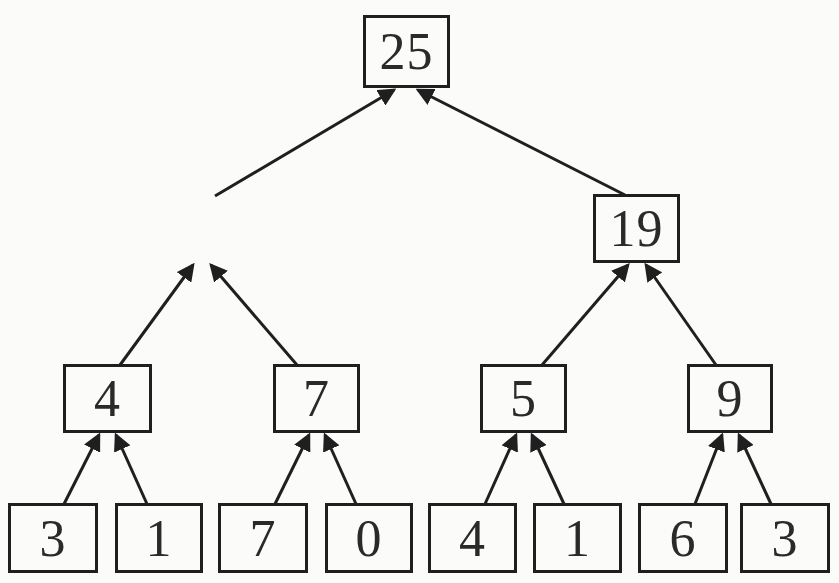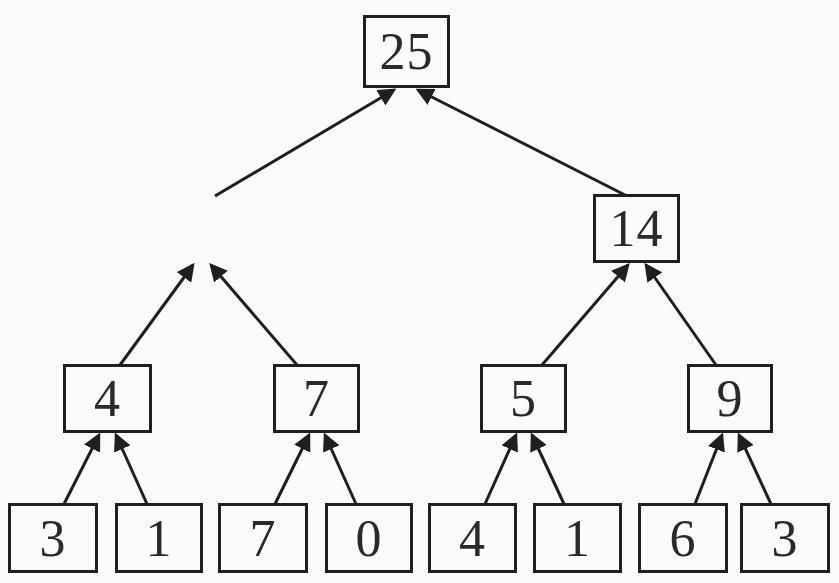--- a/index.html
+++ b/index.html
@@ -66,21 +66,21 @@
     <line x1="275" y1="504" x2="309" y2="435" marker-end="url(#arrow)"></line>
     <line x1="356" y1="504" x2="325" y2="435" marker-end="url(#arrow)"></line>
     <line x1="485" y1="504" x2="516" y2="435" marker-end="url(#arrow)"></line>
     <line x1="564" y1="504" x2="532" y2="435" marker-end="url(#arrow)"></line>
     <line x1="695" y1="504" x2="722" y2="435" marker-end="url(#arrow)"></line>
     <line x1="771" y1="504" x2="739" y2="435" marker-end="url(#arrow)"></line>
   </svg>
 
   <div class="node" style="left:363px; top:15px;  width:87px; height:73px;">25</div>
 
-  <div class="node" style="left:593px; top:194px; width:87px; height:69px;">14</div>
+  <div class="node" style="left:593px; top:194px; width:87px; height:69px;">19</div>
 
   <div class="node" style="left:63px;  top:364px; width:89px; height:69px;">4</div>
   <div class="node" style="left:273px; top:364px; width:87px; height:69px;">7</div>
   <div class="node" style="left:480px; top:364px; width:87px; height:69px;">5</div>
   <div class="node" style="left:687px; top:364px; width:86px; height:69px;">9</div>
 
   <div class="node" style="left:8px;   top:503px; width:90px; height:70px;">3</div>
   <div class="node" style="left:115px; top:503px; width:88px; height:70px;">1</div>
   <div class="node" style="left:218px; top:503px; width:90px; height:70px;">7</div>
   <div class="node" style="left:325px; top:503px; width:88px; height:70px;">0</div>

